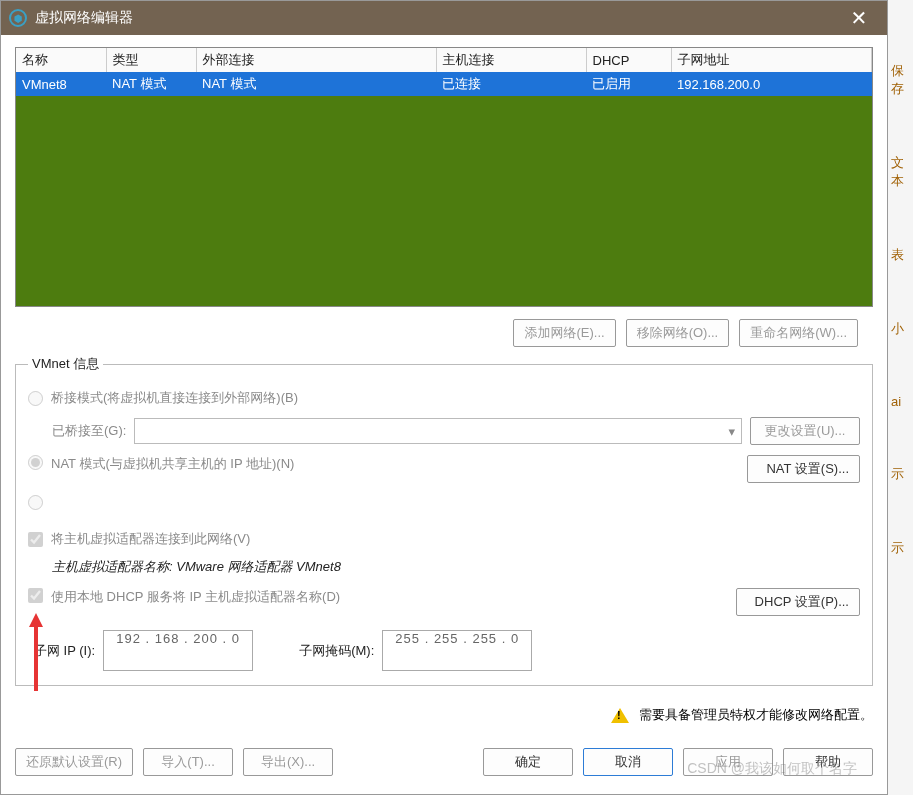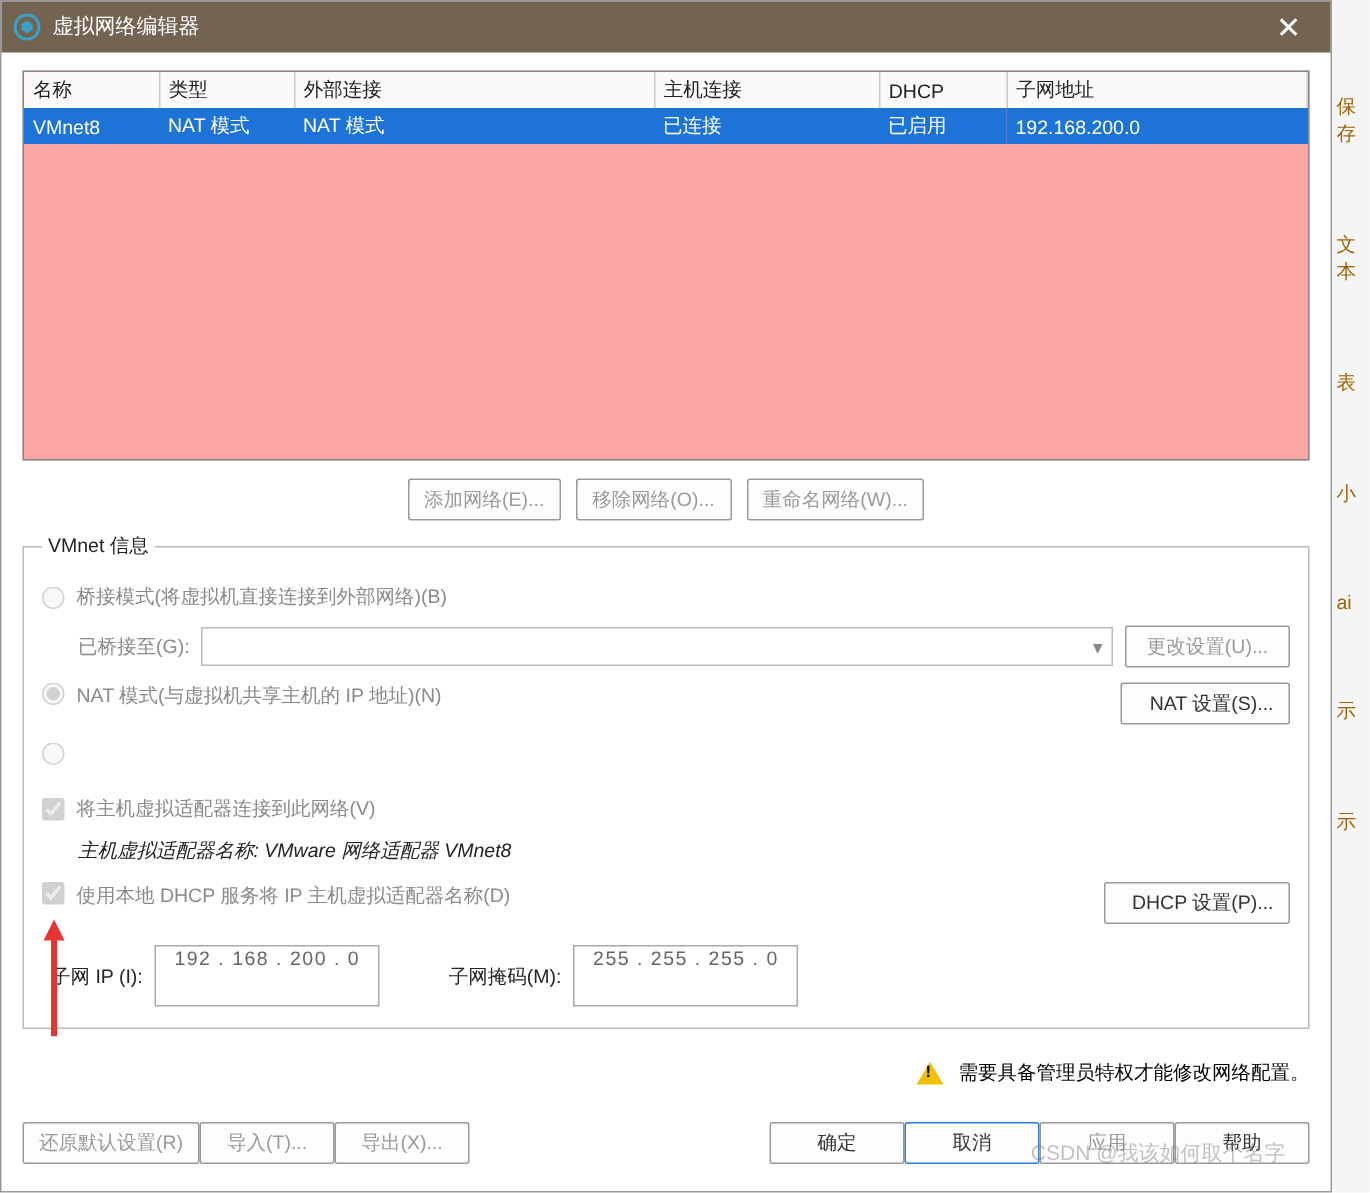--- a/index.html
+++ b/index.html
@@ -47,36 +47,36 @@
     font-size: 20px; color: #fff;
     cursor: pointer;
   }
   .content {
     padding: 12px 14px 10px 14px;
   }
   .table-box {
     border: 1px solid #888;
     height: 260px;
     overflow: auto;
-    background: #fca5a5;
+    background: #4d7c0f;
   }
   table { width: 100%; border-collapse: collapse; font-size: 13px; }
   thead th {
     text-align: left;
     font-weight: normal;
     padding: 3px 6px;
     border-right: 1px solid #ccc;
     background: #fafafa;
     color: #222;
   }
   tbody td { padding: 3px 6px; }
   tr.selected td { background: #1e73d8; color: #fff; }
   .row-buttons {
-    display: flex; justify-content: center; gap: 10px;
-    margin: 12px 0 8px 0;
+    display: flex; justify-content: flex-end; gap: 10px;
+    margin: 12px 15px 8px 0;
   }
   .btn {
     border: 1px solid #999;
     background: #fdfdfd;
     padding: 4px 10px;
     font-size: 13px;
     color: #333;
     border-radius: 2px;
     cursor: pointer;
     min-width: 100px;
@@ -142,21 +142,21 @@
     content: "!";
     position: absolute; left: -3px; top: 1px;
     font-size: 11px; color: #000; font-weight: bold;
   }
   .shield {
     display: inline-block; width: 14px; height: 14px;
     background: conic-gradient(#2d7cd6 0 25%, #f7c700 25% 50%, #2d7cd6 50% 75%, #f7c700 75% 100%);
     border-radius: 2px; margin-right: 4px; vertical-align: -2px;
   }
   .bottom-buttons {
-    display: flex; padding: 6px 14px 10px 14px;
+    display: flex; gap: 10px; padding: 6px 14px 10px 14px;
     align-items: center;
   }
   .bottom-buttons .btn { min-width: 90px; }
   .btn.disabled { color: #9a9a9a; }
   .spacer { flex: 1; }
   .watermark {
     position: absolute; right: 30px; bottom: 16px;
     color: rgba(120,120,120,.45); font-size: 14px;
     pointer-events: none;
   }

